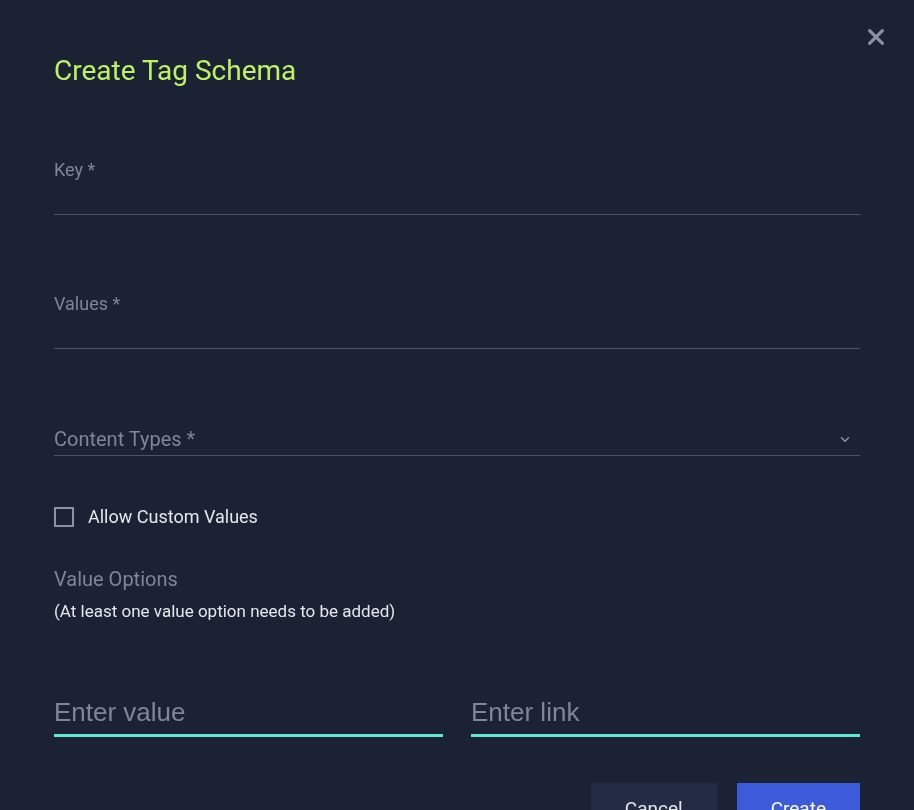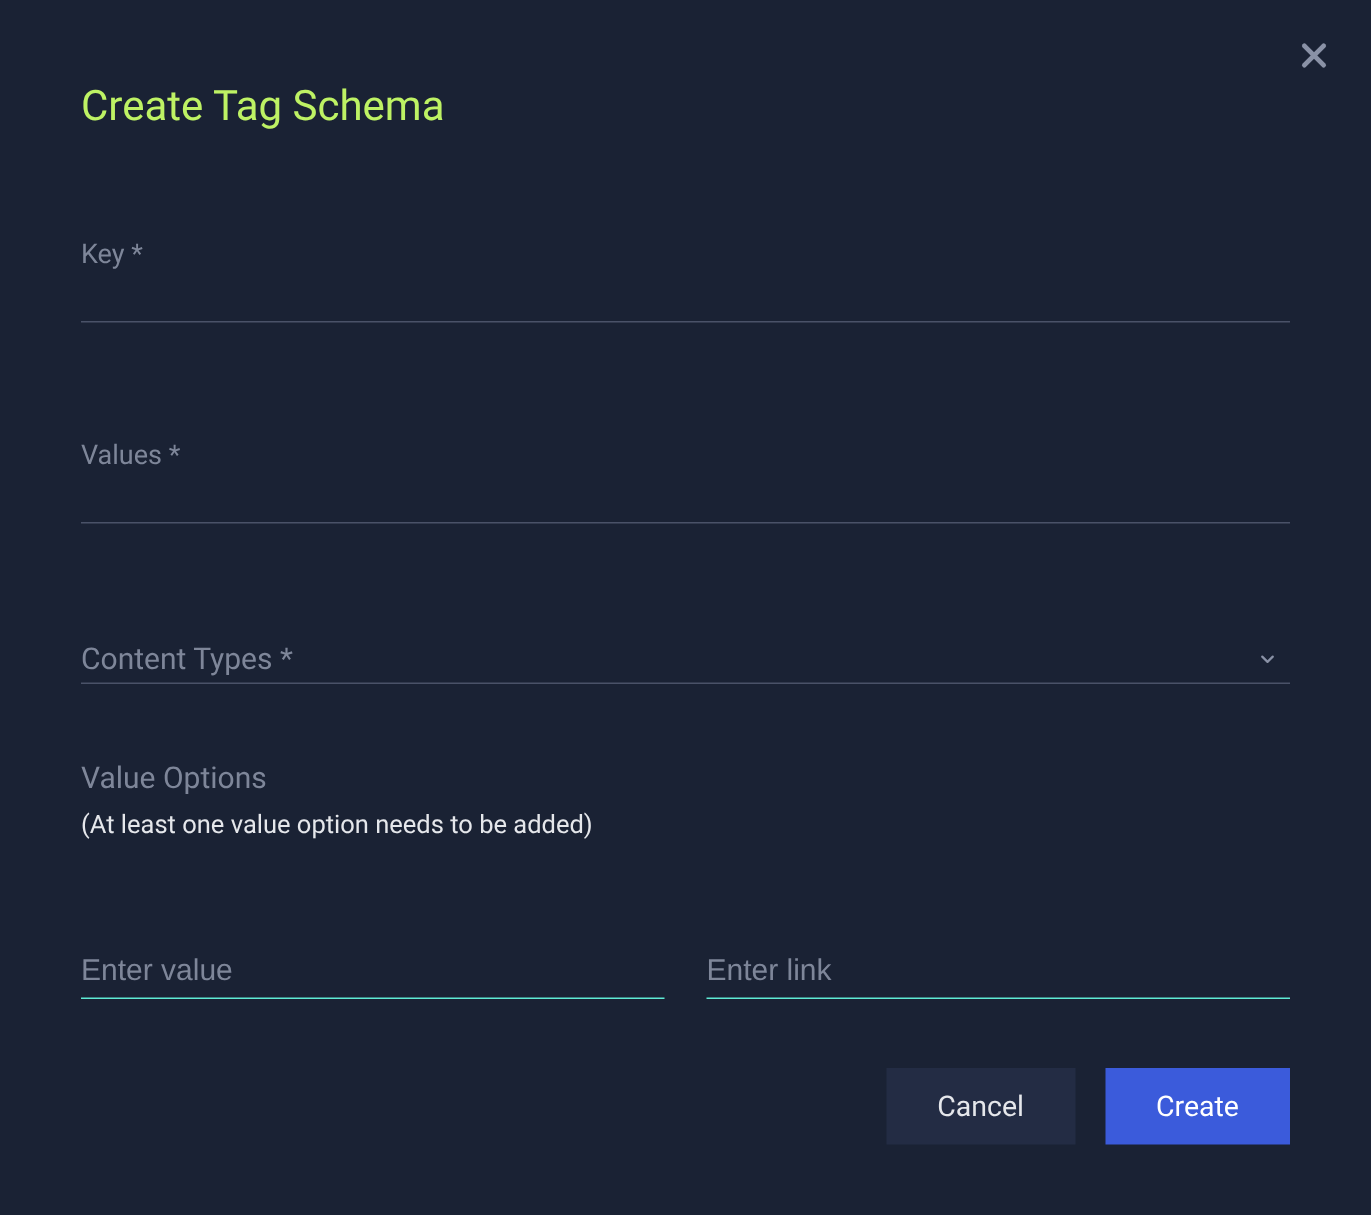--- a/index.html
+++ b/index.html
@@ -132,23 +132,23 @@
     .value-row {
       display: flex;
       gap: 28px;
       margin-bottom: 46px;
     }
 
     .value-input {
       flex: 1;
       background: transparent;
       border: none;
-      border-bottom: 1px solid #5eead4;
+      border-bottom: 3px solid #5eead4;
       color: #3b82f6;
-      font-size: 20px;
+      font-size: 26px;
       padding: 6px 0;
       outline: none;
     }
 
     .value-input::placeholder {
       color: #7e8699;
     }
 
     .button-row {
       display: flex;
@@ -216,20 +216,24 @@
     <div class="select-underline">
       <span class="select-text">Content Types *</span>
       <span class="select-chevron">
         <svg viewBox="0 0 24 24" fill="none" stroke="currentColor" stroke-width="2.5" stroke-linecap="round" stroke-linejoin="round">
           <polyline points="6 9 12 15 18 9"></polyline>
         </svg>
       </span>
     </div>
   </div>
 
+  <div class="checkbox-row">
+    <input type="checkbox" class="checkbox" style="">
+    <label class="checkbox-label">Allow Custom Values</label>
+  </div>
 
   <div class="section-heading">Value Options</div>
   <div class="section-hint">(At least one value option needs to be added)</div>
 
   <div class="value-row">
     <input type="text" class="value-input" placeholder="Enter value" style="">
     <input type="text" class="value-input" placeholder="Enter link" style="">
   </div>
 
   <div class="button-row">

